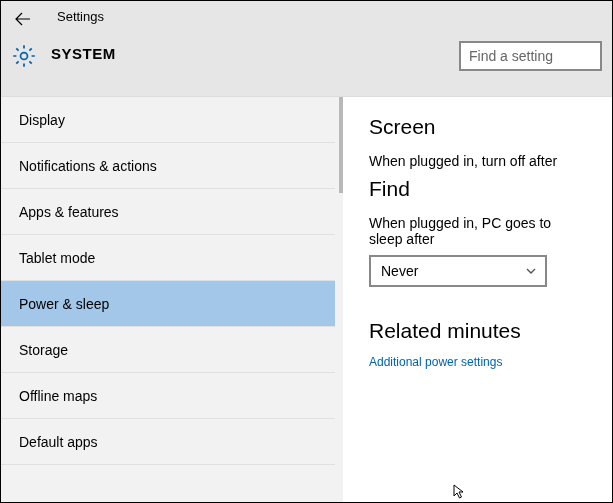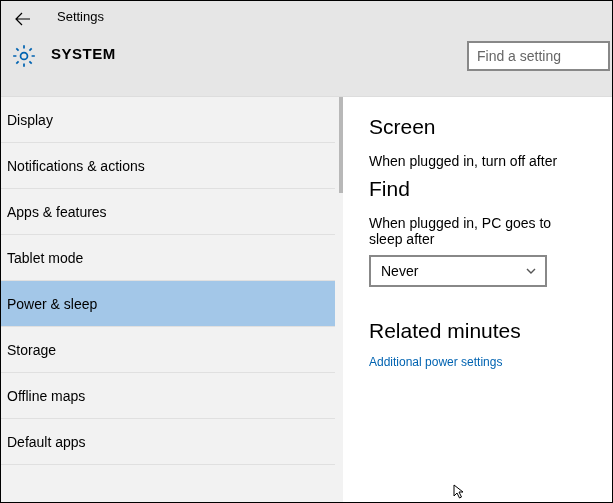--- a/index.html
+++ b/index.html
@@ -50,21 +50,21 @@
   .sys-title {
     position: absolute;
     left: 50px;
     top: 44px;
     font-size: 15px;
     font-weight: 600;
     letter-spacing: 0.5px;
   }
   .search-wrap {
     position: absolute;
-    right: 2px;
+    right: 10px;
     top: 40px;
   }
   .search-input {
     width: 143px;
     height: 30px;
     border: 2px solid #888;
     background: #fff;
     padding: 0 8px;
     font-size: 14px;
     font-family: inherit;
@@ -77,21 +77,21 @@
     height: calc(100% - 76px);
   }
   .sidebar {
     width: 342px;
     background: #f2f2f2;
     position: relative;
     overflow: hidden;
   }
   .nav-item {
     height: 46px;
-    padding-left: 6px;
+    padding-left: 18px;
     display: flex;
     align-items: center;
     font-size: 14px;
     color: #000;
     cursor: pointer;
     border-bottom: 1px solid #e0e0e0;
   }
   .nav-item.selected {
     background: #a3c7e8;
   }

